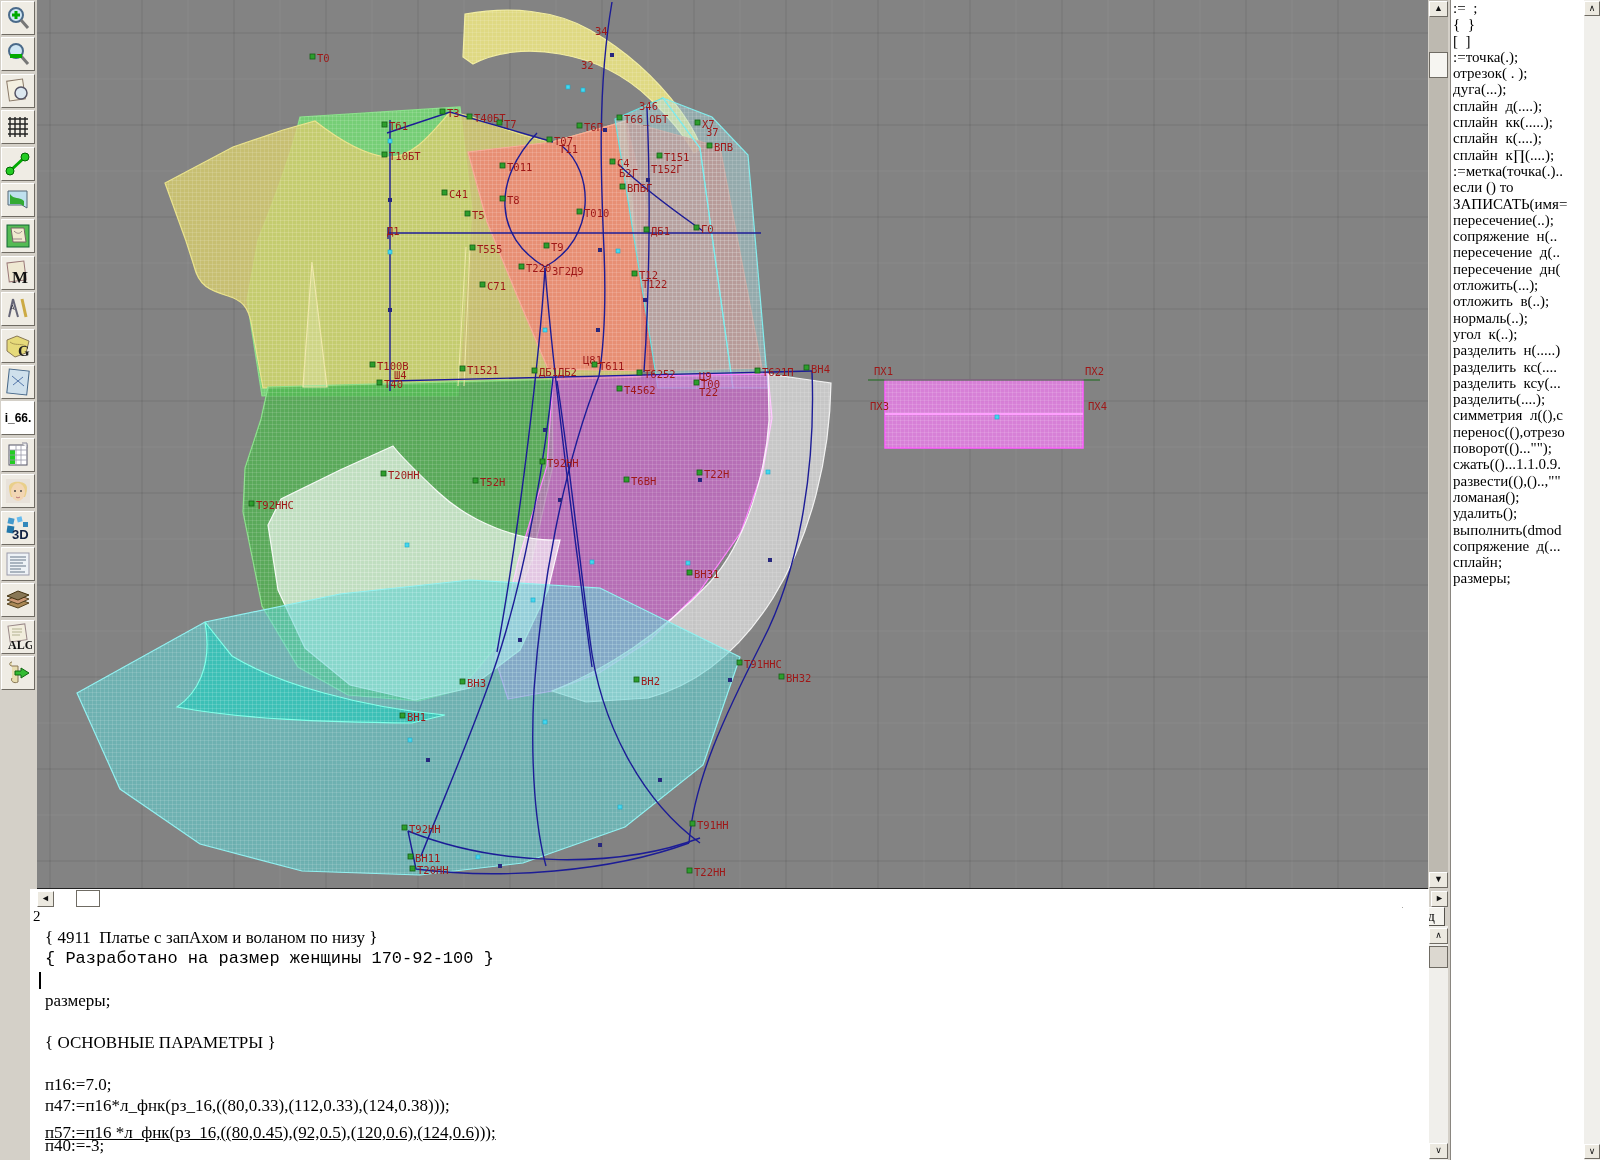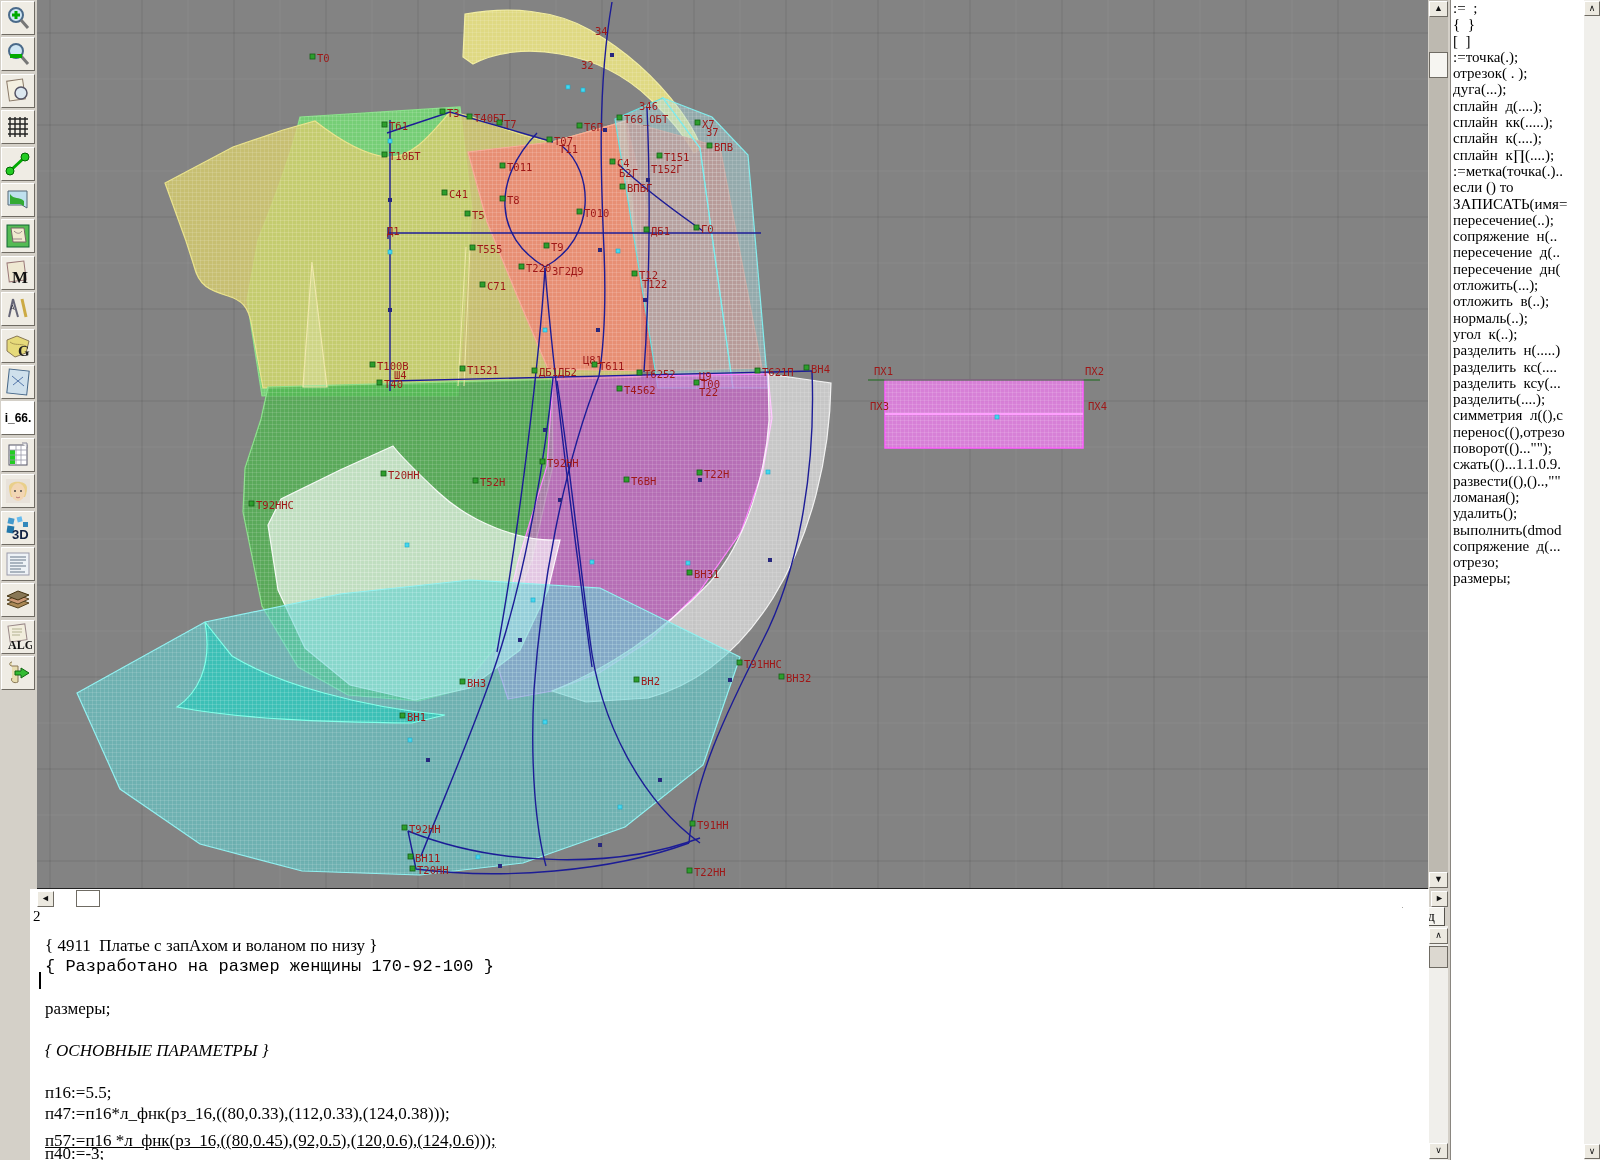--- a/index.html
+++ b/index.html
@@ -19,21 +19,21 @@
   
   .sb-btn{position:absolute;background:#ece9e0;border:1px solid;border-color:#fff #6f6b63 #6f6b63 #fff;
     box-sizing:border-box;font-size:9px;line-height:12px;text-align:center;color:#111;}
   .sb-track{position:absolute;background:#bdb9b0;}
   .sb-track.light{background:#f0efeb;}
   .sb-thumb{position:absolute;background:#f6f5f1;border:1px solid #6f6b63;box-sizing:border-box;}
   
   #codePanel{position:absolute;left:30px;top:908px;width:1399px;height:252px;background:#fff;
     font-family:"Liberation Serif",serif;font-size:17px;color:#000;}
   #lineMarker{position:absolute;left:3px;top:0px;font-family:"Liberation Serif",serif;font-size:15px;}
-  .codeline{position:absolute;left:15px;white-space:pre;height:21px;margin-top:8px;}
+  .codeline{position:absolute;left:15px;white-space:pre;height:21px;}
   #cursorBar{position:absolute;left:9px;width:1.5px;height:17px;background:#000;}
   #hscrollRow{position:absolute;left:30px;top:889px;width:1399px;height:19px;background:#fff;}
   
   .mbtn{position:absolute;height:19px;background:#f4f3ee;border:1px solid;border-color:#fff #55524c #55524c #fff;
     box-sizing:border-box;font-family:"Liberation Serif",serif;font-size:14px;text-align:center;line-height:16px;color:#000;}
   
   #sidebar{position:absolute;left:1450px;top:0;width:134px;height:1160px;background:#fff;
     border-left:1px solid #8a8680;font-family:"Liberation Serif",serif;font-size:15px;color:#000;}
   .sbitem{height:16.3px;line-height:16.3px;white-space:pre;overflow:hidden;padding-left:2px;cursor:default;}
 </style>
@@ -449,23 +449,23 @@
   <button class="mbtn" style="left:1405px;top:907px;width:40px;">Мд</button>
 
   <div id="codePanel">
     <div id="lineMarker">2</div>
     <div id="codeLines">
         <div class="codeline" style="top: 20px;">{ 4911  Платье с запАхом и воланом по низу }</div>
         <div class="codeline" style="top: 41px; font-family: Liberation Mono, monospace;">{ Разработано на размер женщины 170-92-100 }</div>
         <div class="codeline" style="top: 62px;"></div>
         <div class="codeline" style="top: 83px;">размеры;</div>
         <div class="codeline" style="top: 104px;"></div>
-        <div class="codeline" style="top: 125px; font-style: italic;">{ ОСНОВНЫЕ ПАРАМЕТРЫ }</div>
+        <div class="codeline" style="top: 125px;">{ ОСНОВНЫЕ ПАРАМЕТРЫ }</div>
         <div class="codeline" style="top: 146px;"></div>
-        <div class="codeline" style="top: 167px;">п16:=5.5;</div>
+        <div class="codeline" style="top: 167px;">п16:=7.0;</div>
         <div class="codeline" style="top: 188px;">п47:=п16*л_фнк(рз_16,((80,0.33),(112,0.33),(124,0.38)));</div>
         <div class="codeline" style="top: 215px; text-decoration: underline;">п57:=п16 *л_фнк(рз_16,((80,0.45),(92,0.5),(120,0.6),(124,0.6)));</div>
         <div class="codeline" style="top: 228px;">п40:=-3;</div>
       </div>
     <div id="cursorBar" style="top: 64px;"></div>
   </div>
 
   <div class="sb-track light" style="left:1429px;top:926px;width:19px;height:234px;"></div>
   <div class="sb-btn" style="left:1429px;top:928px;width:19px;height:16px;">∧</div>
   <div class="sb-thumb" style="left:1429px;top:946px;width:19px;height:22px;background:#dcd8d0;"></div>
@@ -499,21 +499,21 @@
       <div class="sbitem">разделить(....);</div>
       <div class="sbitem">симметрия  л((),с</div>
       <div class="sbitem">перенос((),отрезо</div>
       <div class="sbitem">поворот(()..."");</div>
       <div class="sbitem">сжать(()...1.1.0.9.</div>
       <div class="sbitem">развести((),()..,""</div>
       <div class="sbitem">ломаная();</div>
       <div class="sbitem">удалить();</div>
       <div class="sbitem">выполнить(dmod</div>
       <div class="sbitem">сопряжение  д(...</div>
-      <div class="sbitem">отрезо;</div>
+      <div class="sbitem">сплайн;</div>
       <div class="sbitem">размеры;</div>
     </div>
 
   <div class="sb-track light" style="left:1584px;top:0;width:16px;height:1160px;"></div>
   <div class="sb-btn" style="left:1584px;top:1px;width:16px;height:15px;">∧</div>
   <div class="sb-btn" style="left:1584px;top:1144px;width:16px;height:15px;">∨</div>
 
 </div>
 
 </body></html>

